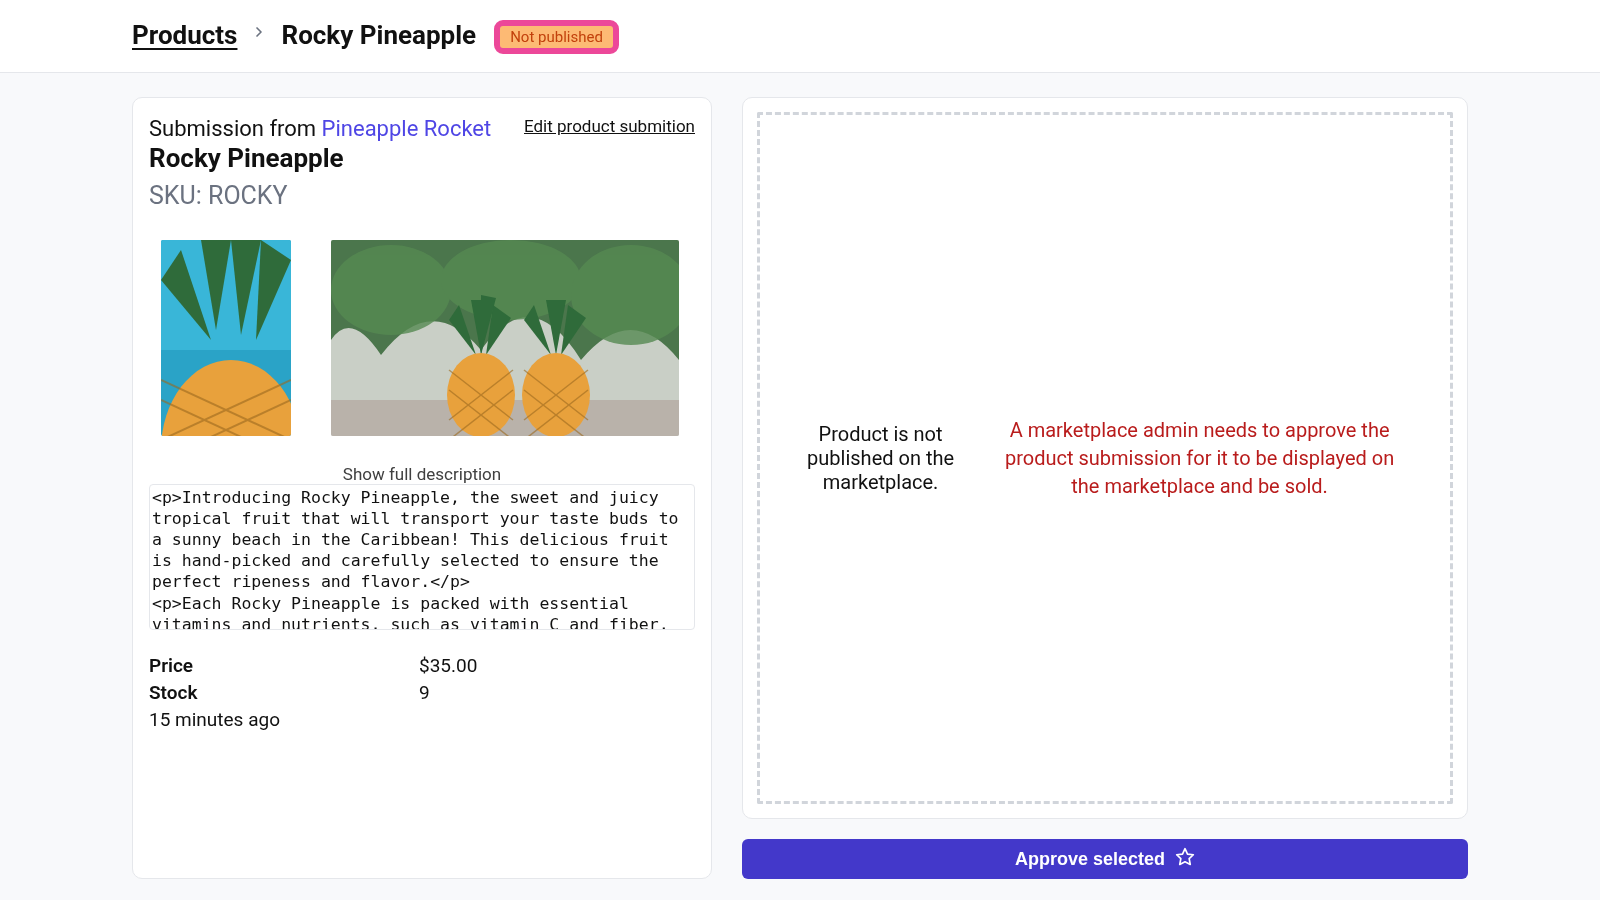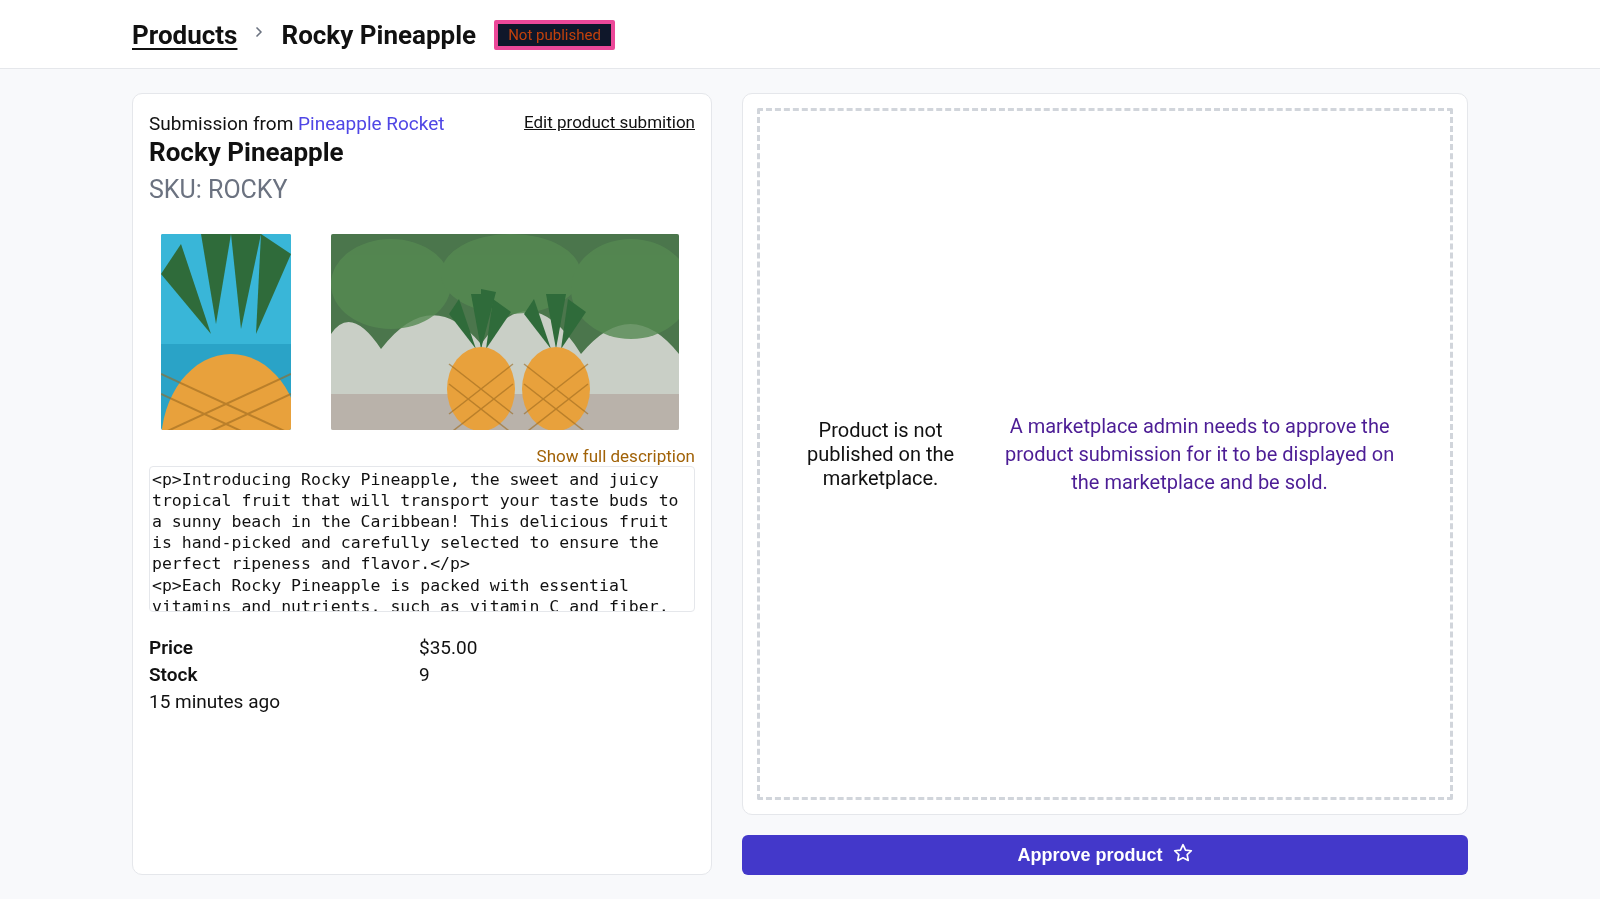--- a/index.html
+++ b/index.html
@@ -29,25 +29,25 @@
     font-size: 22px;
     color: #6b7280;
   }
   .breadcrumb-current {
     font-size: 26px;
     font-weight: 700;
   }
   .badge {
     margin-left: 4px;
     padding: 2px 10px;
-    border: 4px solid #ec4899;
-    border-radius: 2px;
+    border: 6px solid #ec4899;
+    border-radius: 9px;
     color: #c2410c;
     font-size: 15px;
-    background: #0f172a;
+    background: #fdba74;
   }
   .page-body {
     background: #f8f9fb;
     padding: 24px 132px;
     display: flex;
     gap: 30px;
     height: calc(100% - 70px);
   }
   .card {
     background: #fff;
@@ -73,37 +73,37 @@
     border-radius:2px;
     display:flex;
     flex-direction:row;
     align-items:center;
     justify-content:center;
     padding: 0 40px;
     text-align:center;
     gap: 28px;
   }
   .dashed-inner .title { font-size: 20px; color:#111; }
-  .dashed-inner .sub { font-size: 20px; color:#4c1d95; line-height:1.4; }
+  .dashed-inner .sub { font-size: 20px; color:#b91c1c; line-height:1.4; }
   .submission-row { display:flex; justify-content:space-between; align-items:flex-start; }
-  .submission-label { font-size: 19px; }
+  .submission-label { font-size: 22px; }
   .vendor-link { color:#4f46e5; cursor:pointer; }
   .edit-link { font-size:17px; text-decoration:underline; cursor:pointer; }
   .product-title { font-size:26px; font-weight:700; margin-top:2px;}
   .sku { font-size:25px; color:#6b7280; margin-top:8px;}
   .images-row {
     display:flex; gap:40px; margin-top:30px; justify-content:flex-start; padding-left:12px;
   }
   .img-thumb {
     height: 196px; border-radius:2px; overflow:hidden;
     display:flex; align-items:flex-end; justify-content:center;
   }
   .thumb1 { width:130px; }
   .thumb2 { width:348px; }
-  .show-full { text-align:right; font-size:17px; margin-top:16px; cursor:pointer; color:#a16207;}
+  .show-full { text-align:center; font-size:17px; margin-top:28px; cursor:pointer; color:#404040;}
   .desc-box {
     border:1px solid #e5e7eb; border-radius:4px;
     font-family: ui-monospace, Menlo, Consolas, monospace;
     font-size:16.5px; line-height:1.28; padding:2px 2px;
     height:146px; overflow:hidden; white-space:pre-wrap;
     color:#111;
   }
   .meta-grid {
     margin-top:24px; display:grid; grid-template-columns: 270px 1fr; row-gap:4px;
     font-size:19px;
@@ -230,21 +230,21 @@
   </div>
 
   <div class="right-col">
     <div class="card right">
       <div class="dashed-inner">
         <div class="title">Product is not published on the marketplace.</div>
         <div class="sub">A marketplace admin needs to approve the product submission for it to be displayed on the marketplace and be sold.</div>
       </div>
     </div>
     <button class="approve-btn">
-      <span>Approve product</span>
+      <span>Approve selected</span>
       <span>
         <svg viewBox="0 0 24 24" fill="none" stroke="#fff" stroke-width="2" stroke-linejoin="round" stroke-linecap="round">
           <polygon points="12 2 15 8.5 22 9.3 17 14 18.3 21 12 17.8 5.7 21 7 14 2 9.3 9 8.5 12 2"></polygon>
         </svg>
       </span>
     </button>
   </div>
 </div>
 
 </body></html>

